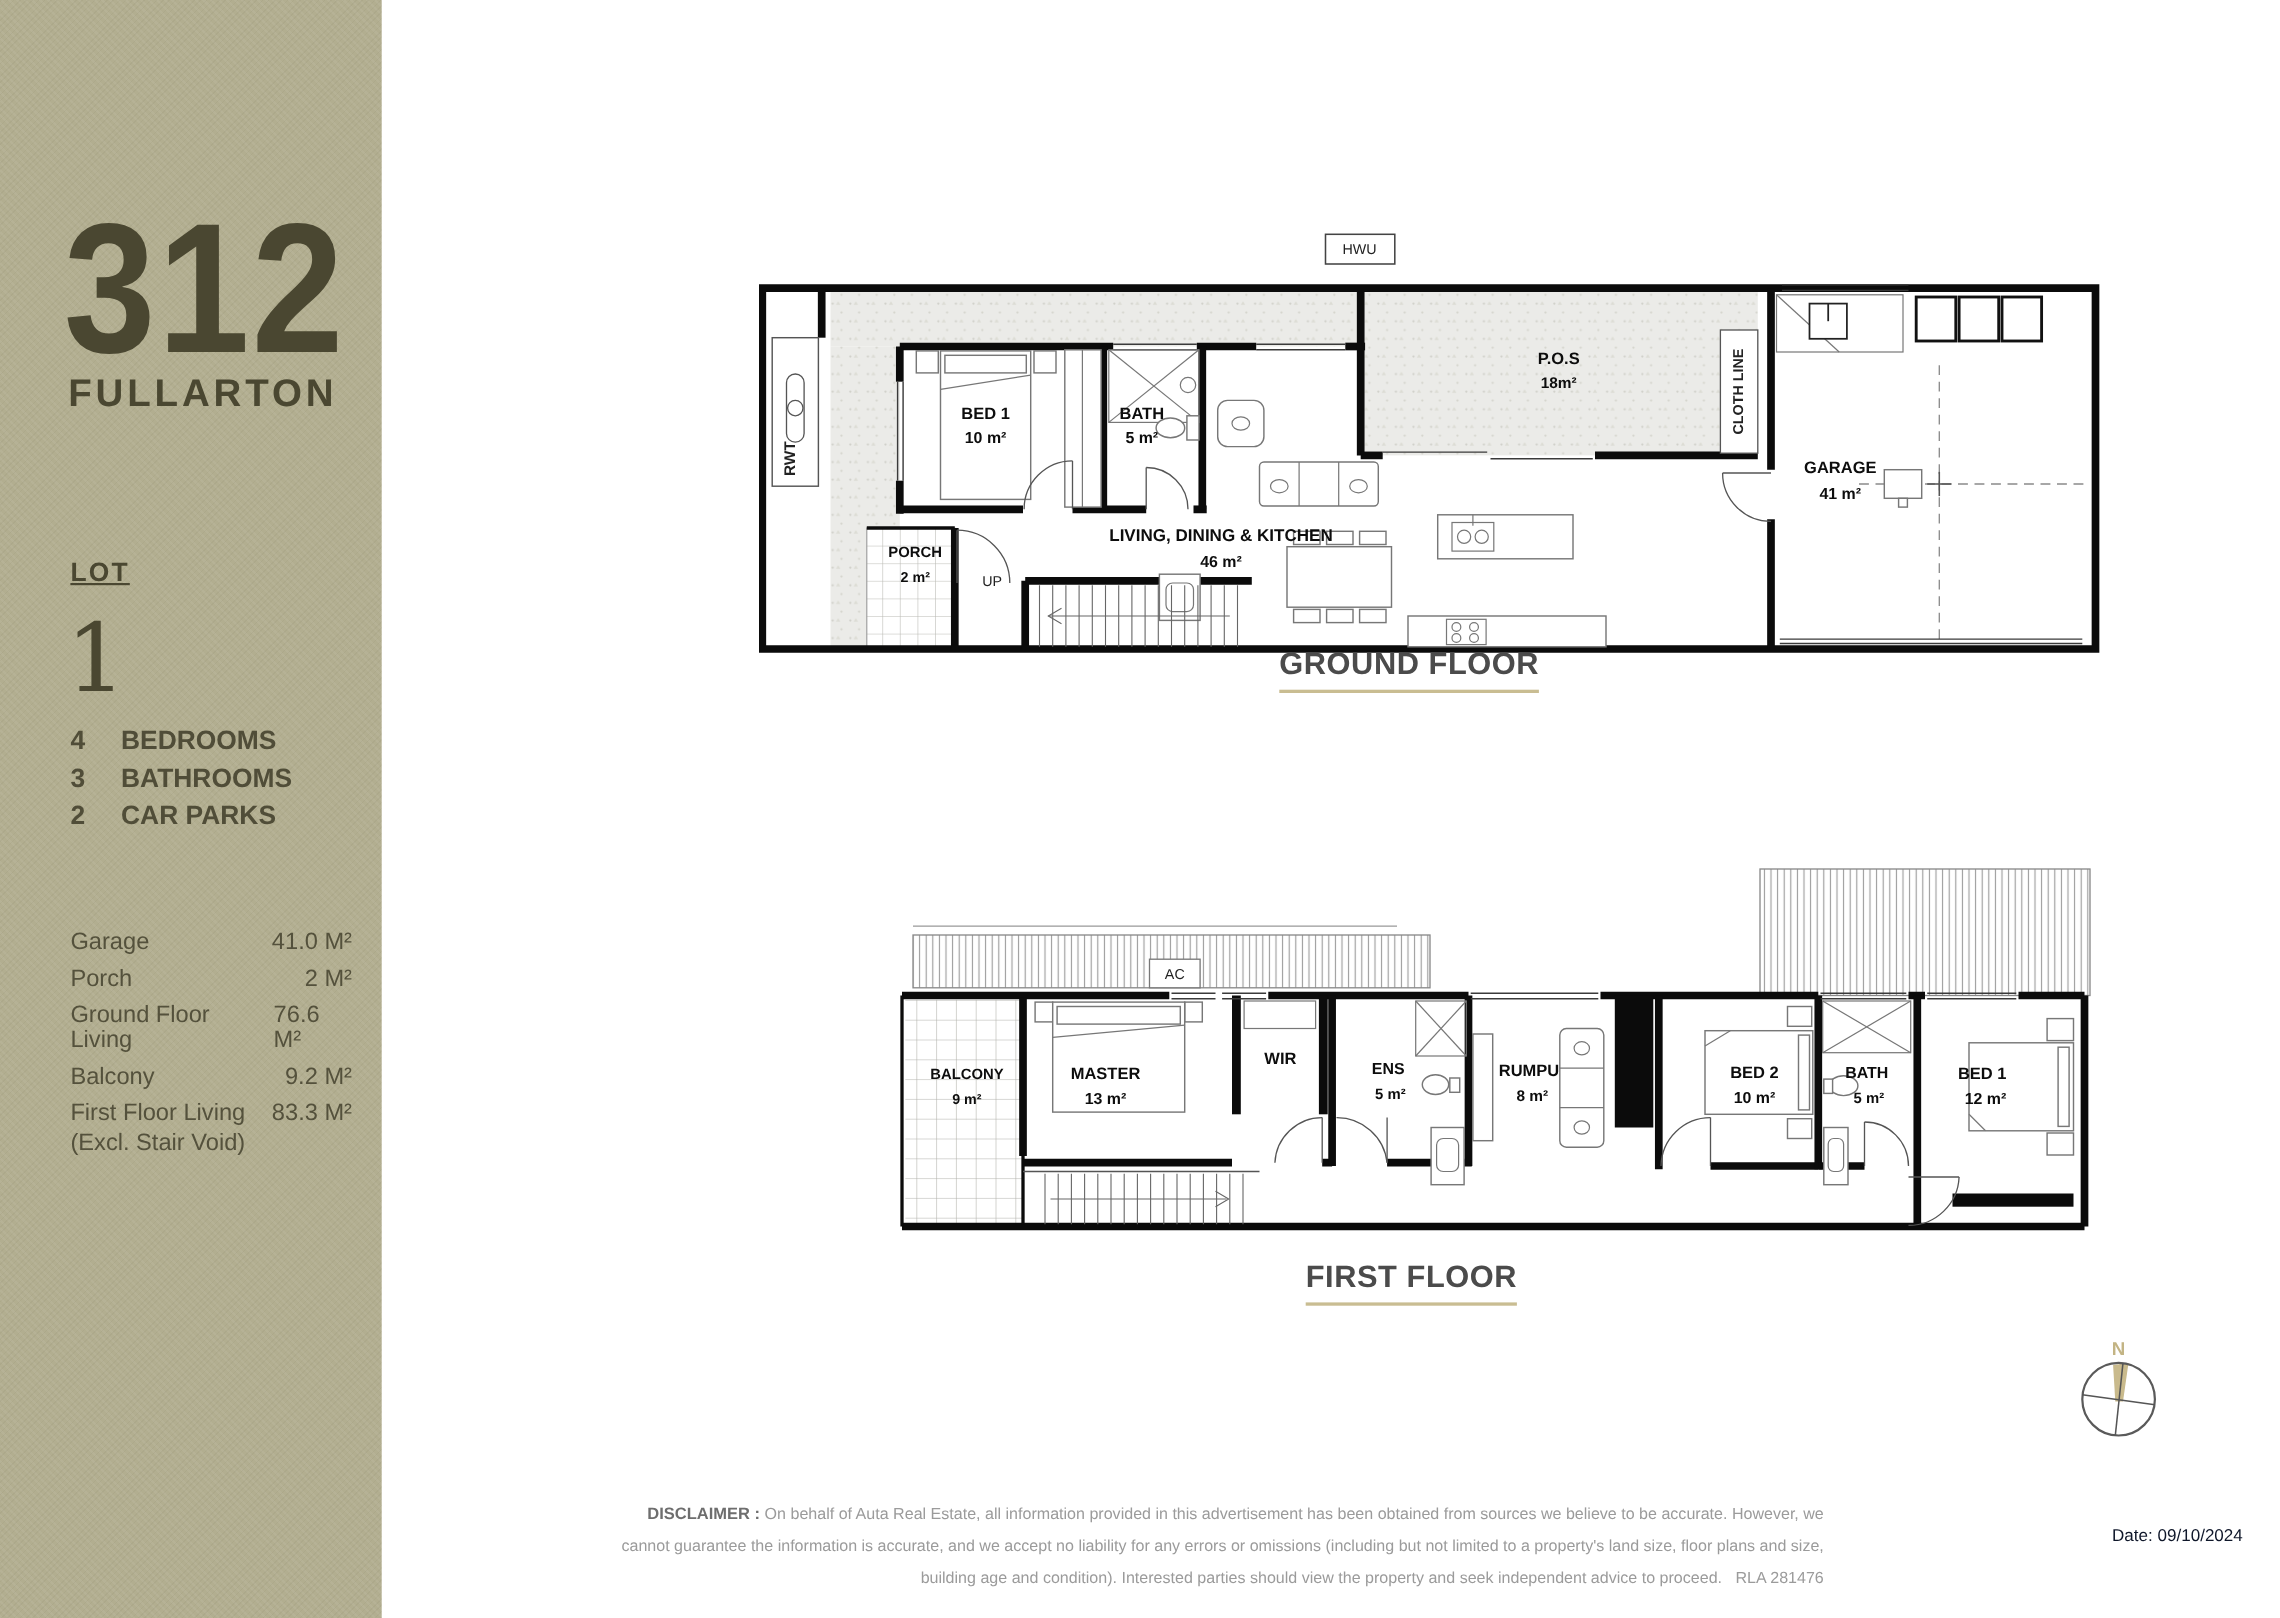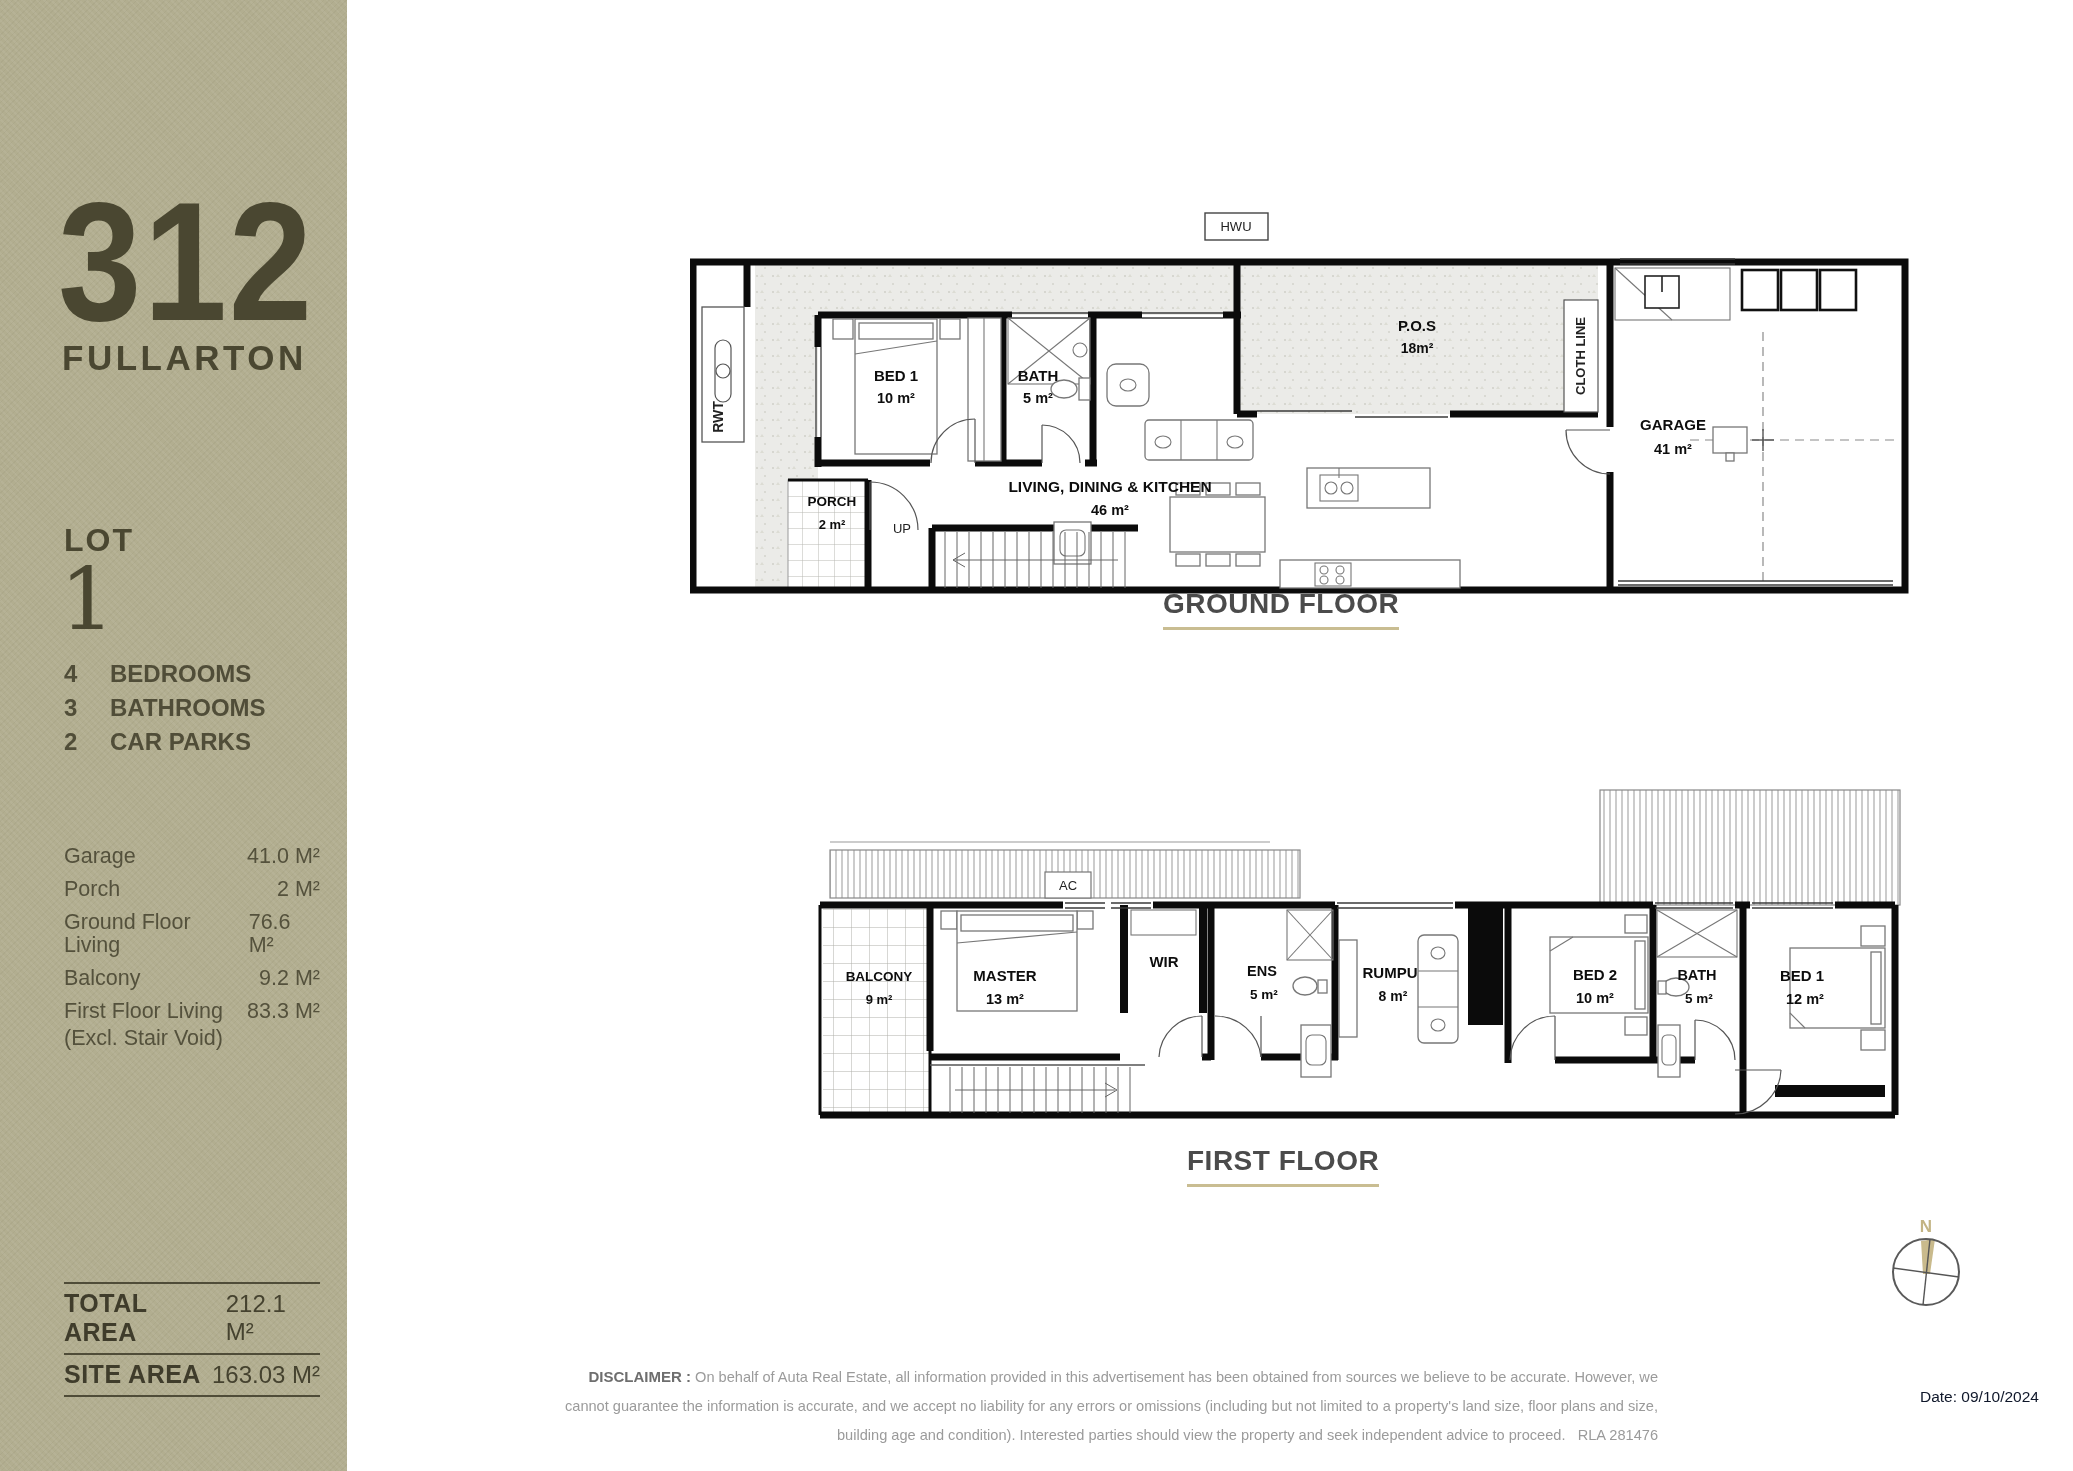--- a/index.html
+++ b/index.html
@@ -9,22 +9,22 @@
 
   
   #sidebar{position:absolute;left:0;top:0;width:347px;height:1471px;background-color:#b2ae90;
     background-image:
       repeating-linear-gradient(45deg, rgba(255,255,255,.05) 0 2px, transparent 2px 5px),
       repeating-linear-gradient(-45deg, rgba(70,66,40,.05) 0 1px, transparent 1px 4px);}
   .street-number{position:absolute;left:58px;top:178px;font-size:150px;font-weight:bold;
     color:#4a4731;line-height:1;letter-spacing:2px;transform:scaleY(1.12);transform-origin:top left;}
   .street-name{position:absolute;left:62px;top:338px;font-size:35px;font-weight:800;
     color:#4a4731;letter-spacing:3.5px;}
-  .lot-label{position:absolute;left:64px;top:522px;font-size:32px;font-weight:bold;
-    color:#4a4731;letter-spacing:2px;}
+  .lot-label{position:absolute;left:64px;top:507px;font-size:24px;font-weight:bold;
+    color:#4a4731;letter-spacing:2px;text-decoration:underline;}
   .lot-number{position:absolute;left:60px;top:552px;font-family:"DejaVu Serif",serif;
     font-size:86px;color:#4a4731;line-height:1.1;}
   #features{position:absolute;left:64px;top:660px;width:260px;font-size:24px;font-weight:600;
     color:#504d38;}
   .feature-row{display:flex;line-height:27px;margin-bottom:7px;}
   .feature-count{width:46px;}
   #areas{position:absolute;left:64px;top:845px;width:256px;font-size:21.5px;color:#54513c;}
   .area-row{display:flex;justify-content:space-between;margin-bottom:10px;line-height:23px;}
   .area-sub{font-size:21.5px;line-height:26px;margin-top:-8px;margin-bottom:10px;}
   #totals{position:absolute;left:64px;top:1282px;width:256px;border-bottom:2px solid #4f4c38;}
@@ -97,30 +97,20 @@
         <span>Balcony</span>
         <span>9.2 M²</span>
       </div>
       <div class="area-row">
         <span>First Floor Living</span>
         <span>83.3 M²</span>
       </div>
       <div class="area-sub">(Excl. Stair Void)</div>
     </div>
 
-    <div id="totals">
-      <div class="total-row">
-        <span class="total-label">TOTAL AREA</span>
-        <span class="total-value">212.1  M²</span>
-      </div>
-      <div class="total-row">
-        <span class="total-label">SITE AREA</span>
-        <span class="total-value">163.03  M²</span>
-      </div>
-    </div>
   </div>
 
   <svg class="abs" style="left:690px;top:192px;" width="1222" height="415" viewBox="0 0 1222 415">
     <defs>
       <pattern id="speck" width="16" height="16" patternUnits="userSpaceOnUse">
         <rect width="16" height="16" fill="#ebebe8"></rect>
         <circle cx="3" cy="4" r="1" fill="#cfcfc8"></circle>
         <circle cx="11" cy="12" r="1" fill="#d4d4cc"></circle>
         <path d="M8 2 l2 3 h-4 z" fill="#dcdcd4"></path>
       </pattern>

